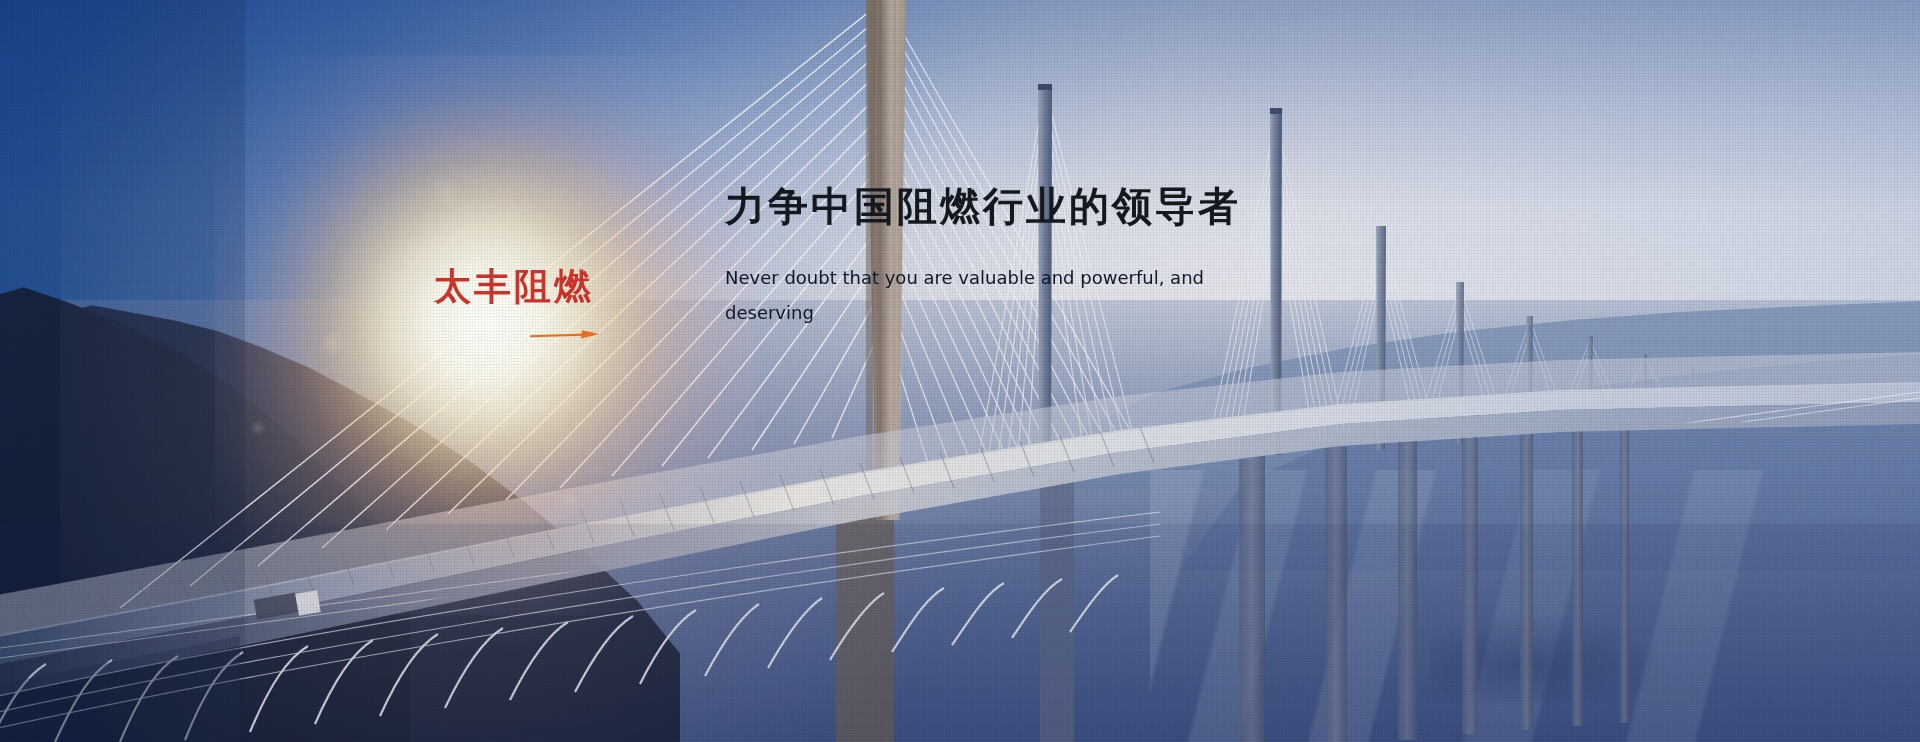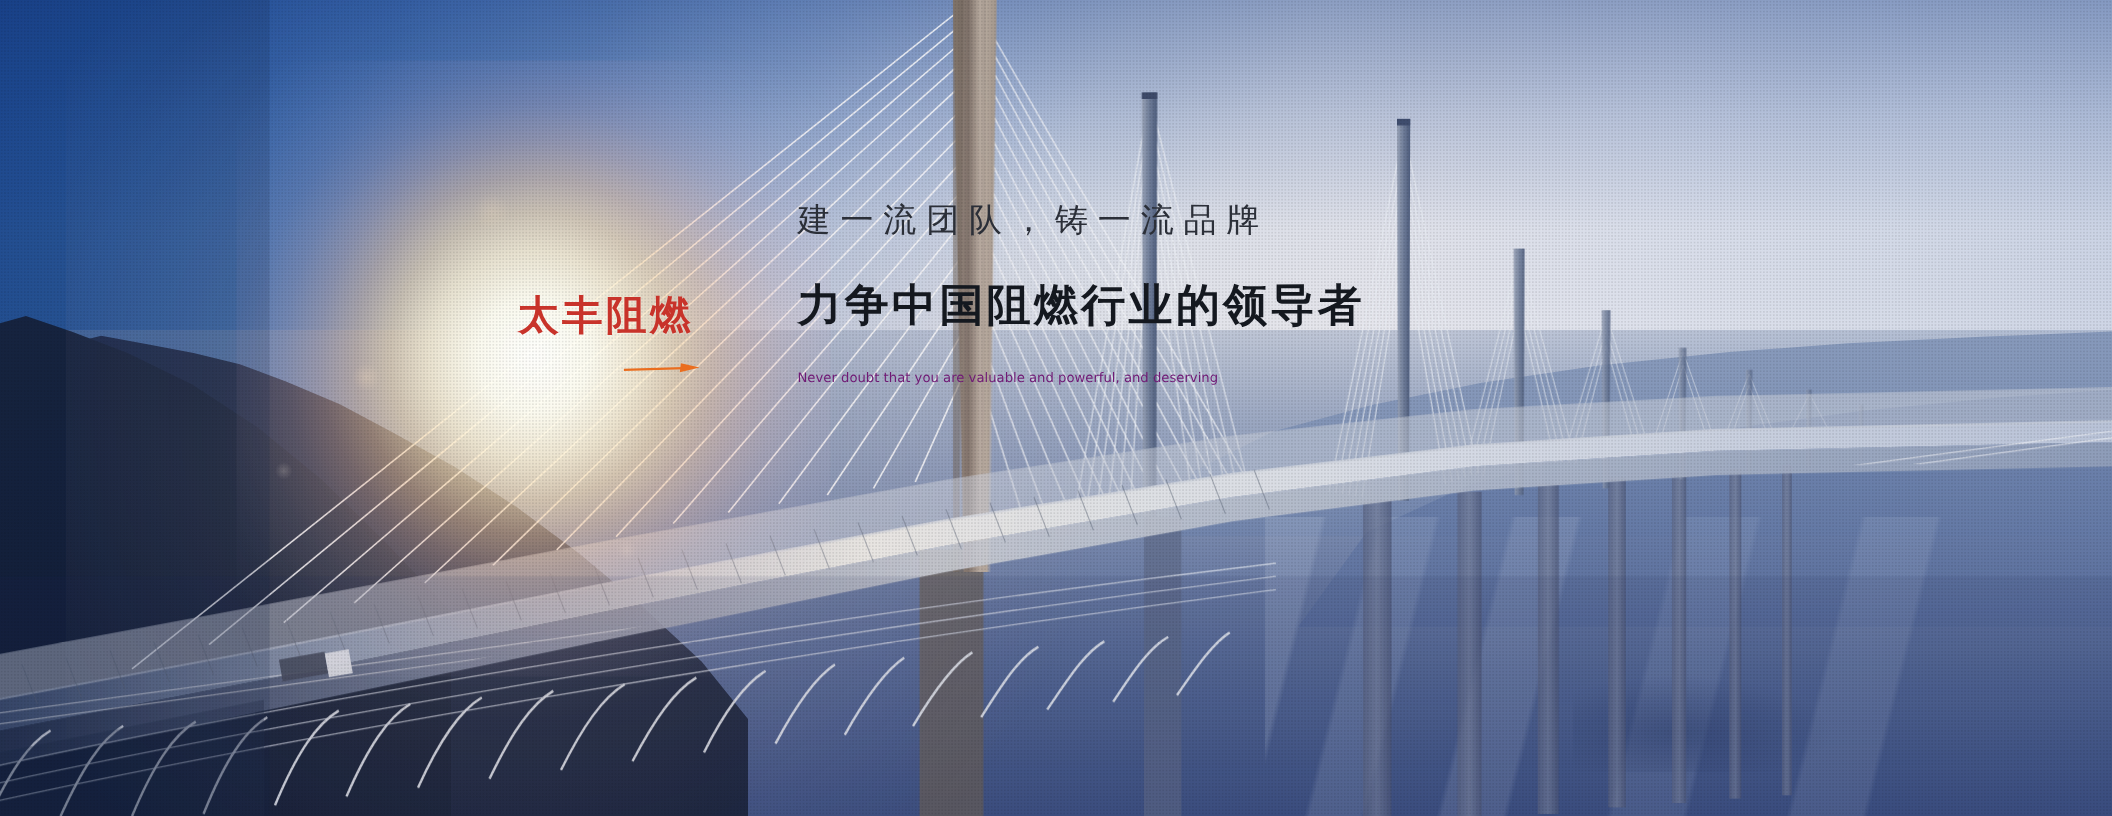--- a/index.html
+++ b/index.html
@@ -158,21 +158,21 @@
   .band-h{
     position:absolute; left:0; right:0; top:524px; height:218px;
     background:rgba(28,44,86,.10);
     pointer-events:none;
   }
 
   
   .content{position:absolute;inset:0;}
 
   .logo-block{
-    position:absolute; left:471px; top:268px; width:200px;
+    position:absolute; left:434px; top:268px; width:200px;
   }
   .logo-text{
     font-family:"DejaVu Sans","Liberation Sans",sans-serif;
     font-weight:bold;
     font-size:37px;
     line-height:1;
     color:#c8332a;
     letter-spacing:3px;
     white-space:nowrap;
     text-shadow:0 1px 2px rgba(255,255,255,.45);
@@ -199,23 +199,23 @@
     font-size:40px;
     font-weight:bold;
     line-height:1.2;
     color:#14181f;
     letter-spacing:3px;
     white-space:nowrap;
     margin:0 0 30px 0;
   }
   .desc{
     font-family:"DejaVu Sans","Liberation Sans",sans-serif;
-    font-size:12px;
+    font-size:18px;
     line-height:1.95;
-    color:#701a75;
+    color:#0f172a;
     width:560px;
     margin:0;
     font-weight:400;
   }
   .desc span{display:block;}
 </style>
 </head>
 <body>
 
 <div class="banner">
@@ -505,21 +505,20 @@
 
     <div class="logo-block">
       <div class="logo-text">太丰阻燃</div>
       <svg class="logo-arrow" viewBox="0 0 72 14" xmlns="http://www.w3.org/2000/svg">
         <path d="M0 8.2 L63 6.4" stroke="#ea6d1e" stroke-width="2.1" fill="none"></path>
         <path d="M52 2.2 L69 6.0 L51 10.4 Z" fill="#ea6d1e"></path>
       </svg>
     </div>
 
     <div class="copy">
-      <p class="headline-sub">建一流团队，铸一流品牌</p>
       <h1 class="headline-main">力争中国阻燃行业的领导者</h1>
       <p class="desc">
         <span>Never doubt that you are valuable and powerful, and deserving</span>
       </p>
     </div>
 
   </div>
 </div>
 
 </body></html>

